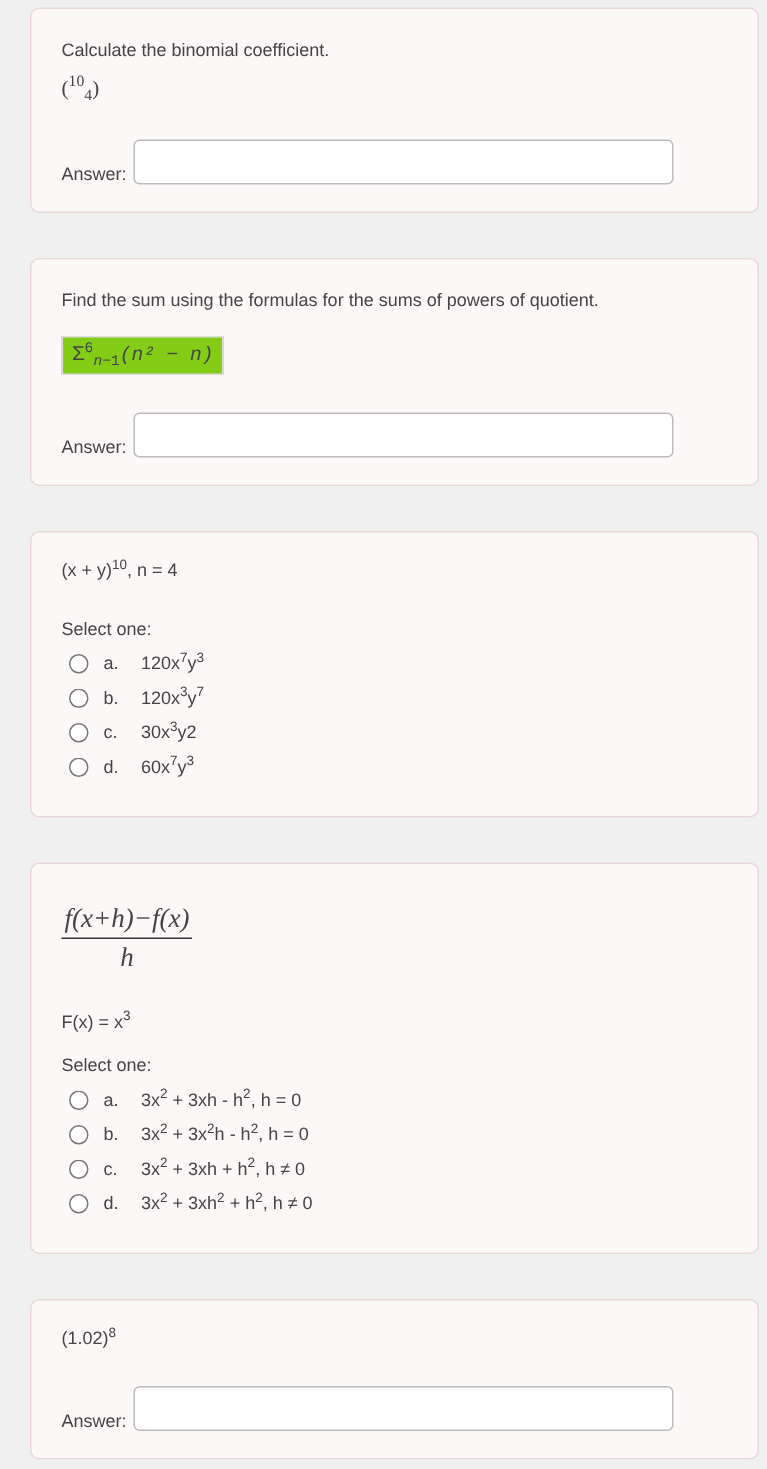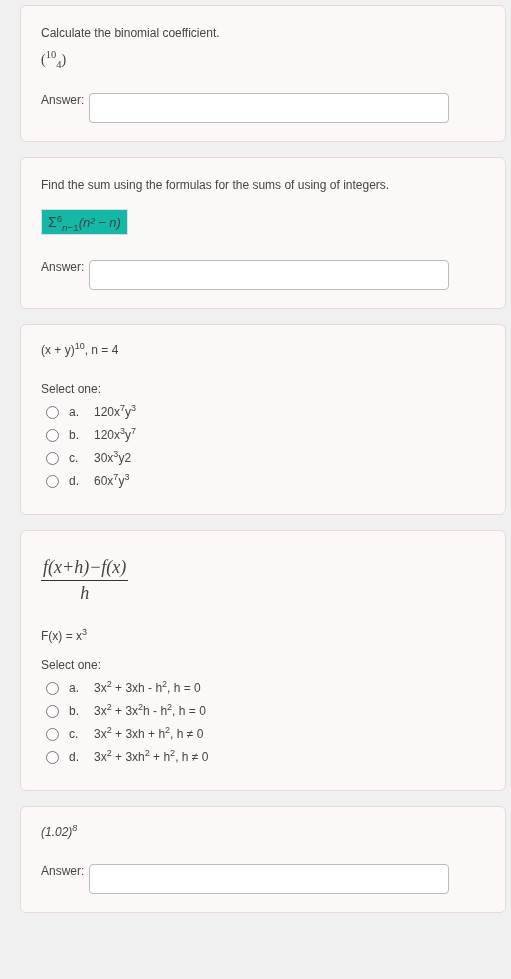--- a/index.html
+++ b/index.html
@@ -13,21 +13,21 @@
       font-size: 12px;
       color: #444;
       padding: 5px;
       width: 511px;
     }
     .question-card {
       background-color: #fcf8f8;
       border: 1px solid #e8d8d8;
       border-radius: 6px;
       padding: 18px 20px;
-      margin: 0 0 15px 15px;
+      margin: 0 0 30px 15px;
       position: relative;
     }
     .question-card::before {
       content: '';
       position: absolute;
       left: -15px;
       top: 0;
       bottom: 0;
       width: 4px;
     }
@@ -38,28 +38,28 @@
     .math-expr {
       font-family: 'Times New Roman', serif;
       font-size: 14px;
       display: inline-block;
       margin-bottom: 10px;
     }
     .formula-box {
       display: inline-block;
       border: 1px solid #ddd;
       padding: 4px 6px;
-      background: #14b8a6;
-      font-family: Liberation Sans, sans-serif;
+      background: #84cc16;
+      font-family: Liberation Mono, monospace;
       font-size: 13px;
       margin: 5px 0 10px 0;
     }
     .answer-row {
       display: flex;
-      align-items: flex-start;
+      align-items: flex-end;
       margin-top: 15px;
       gap: 5px;
     }
     .answer-label {
       font-size: 12px;
     }
     .answer-input {
       flex: 0 0 auto;
       width: 360px;
       height: 30px;
@@ -133,21 +133,21 @@
   <div class="math-expr">
     <span>(</span><sup>10</sup><sub>4</sub><span>)</span>
   </div>
   <div class="answer-row">
     <span class="answer-label">Answer:</span>
     <input type="text" class="answer-input" style="">
   </div>
 </div>
 
 <div class="question-card">
-  <div class="question-text">Find the sum using the formulas for the sums of using of integers.</div>
+  <div class="question-text">Find the sum using the formulas for the sums of powers of quotient.</div>
   <div class="formula-box">
     <span class="sigma">Σ</span><sup>6</sup><sub><i>n</i><span>−1</span></sub><span><i>(n² − n)</i></span>
   </div>
   <div class="answer-row">
     <span class="answer-label">Answer:</span>
     <input type="text" class="answer-input" style="">
   </div>
 </div>
 
 <div class="question-card">
@@ -206,20 +206,20 @@
     <span class="option-text"><span>3x</span><sup>2</sup><span> + 3xh + h</span><sup>2</sup><span>, h ≠ 0</span></span>
   </div>
   <div class="option-row">
     <input type="radio" name="q4" class="option-radio" style="">
     <span class="option-letter">d.</span>
     <span class="option-text"><span>3x</span><sup>2</sup><span> + 3xh</span><sup>2</sup><span> + h</span><sup>2</sup><span>, h ≠ 0</span></span>
   </div>
 </div>
 
 <div class="question-card">
-  <div class="math-expr" style="font-family: Arial, sans-serif; font-size:12px;font-style:italic;">
+  <div class="math-expr" style="font-family: Arial, sans-serif; font-size:12px;">
     <span>(1.02)</span><sup>8</sup>
   </div>
   <div class="answer-row">
     <span class="answer-label">Answer:</span>
     <input type="text" class="answer-input" style="">
   </div>
 </div>
 
 </body></html>

